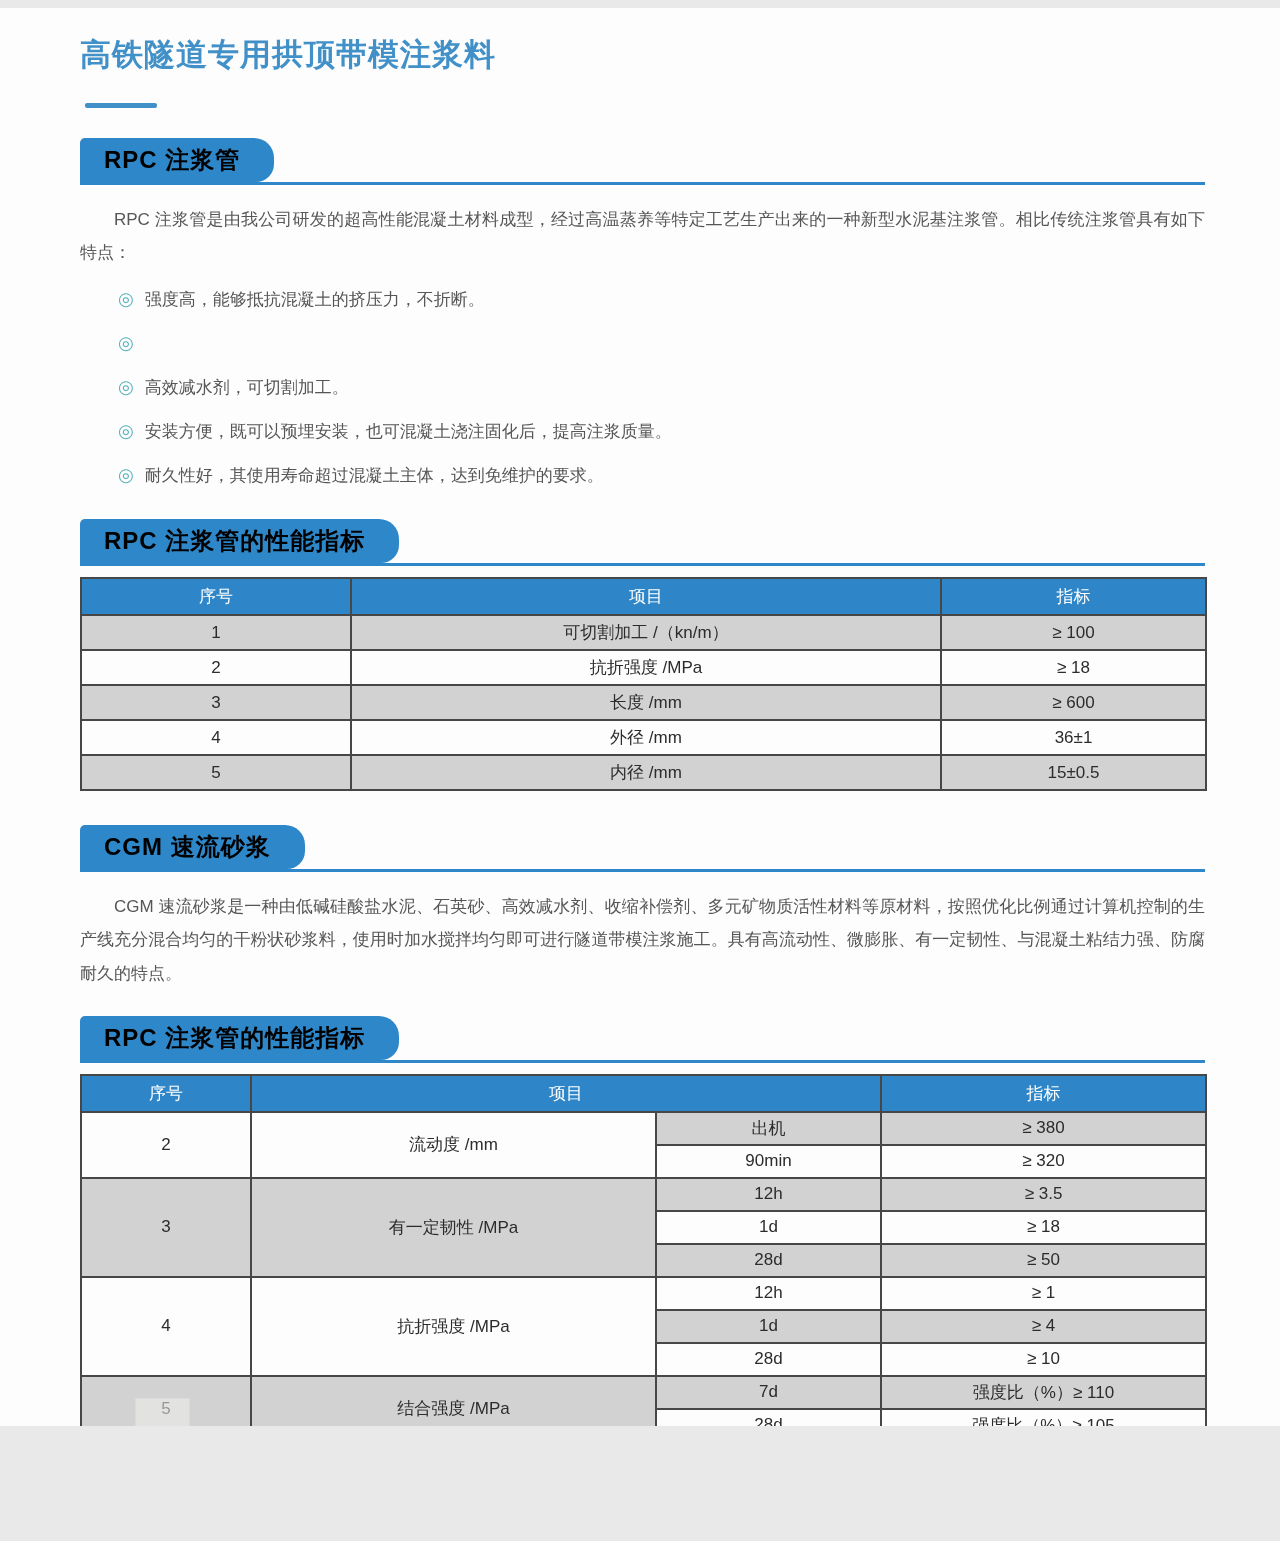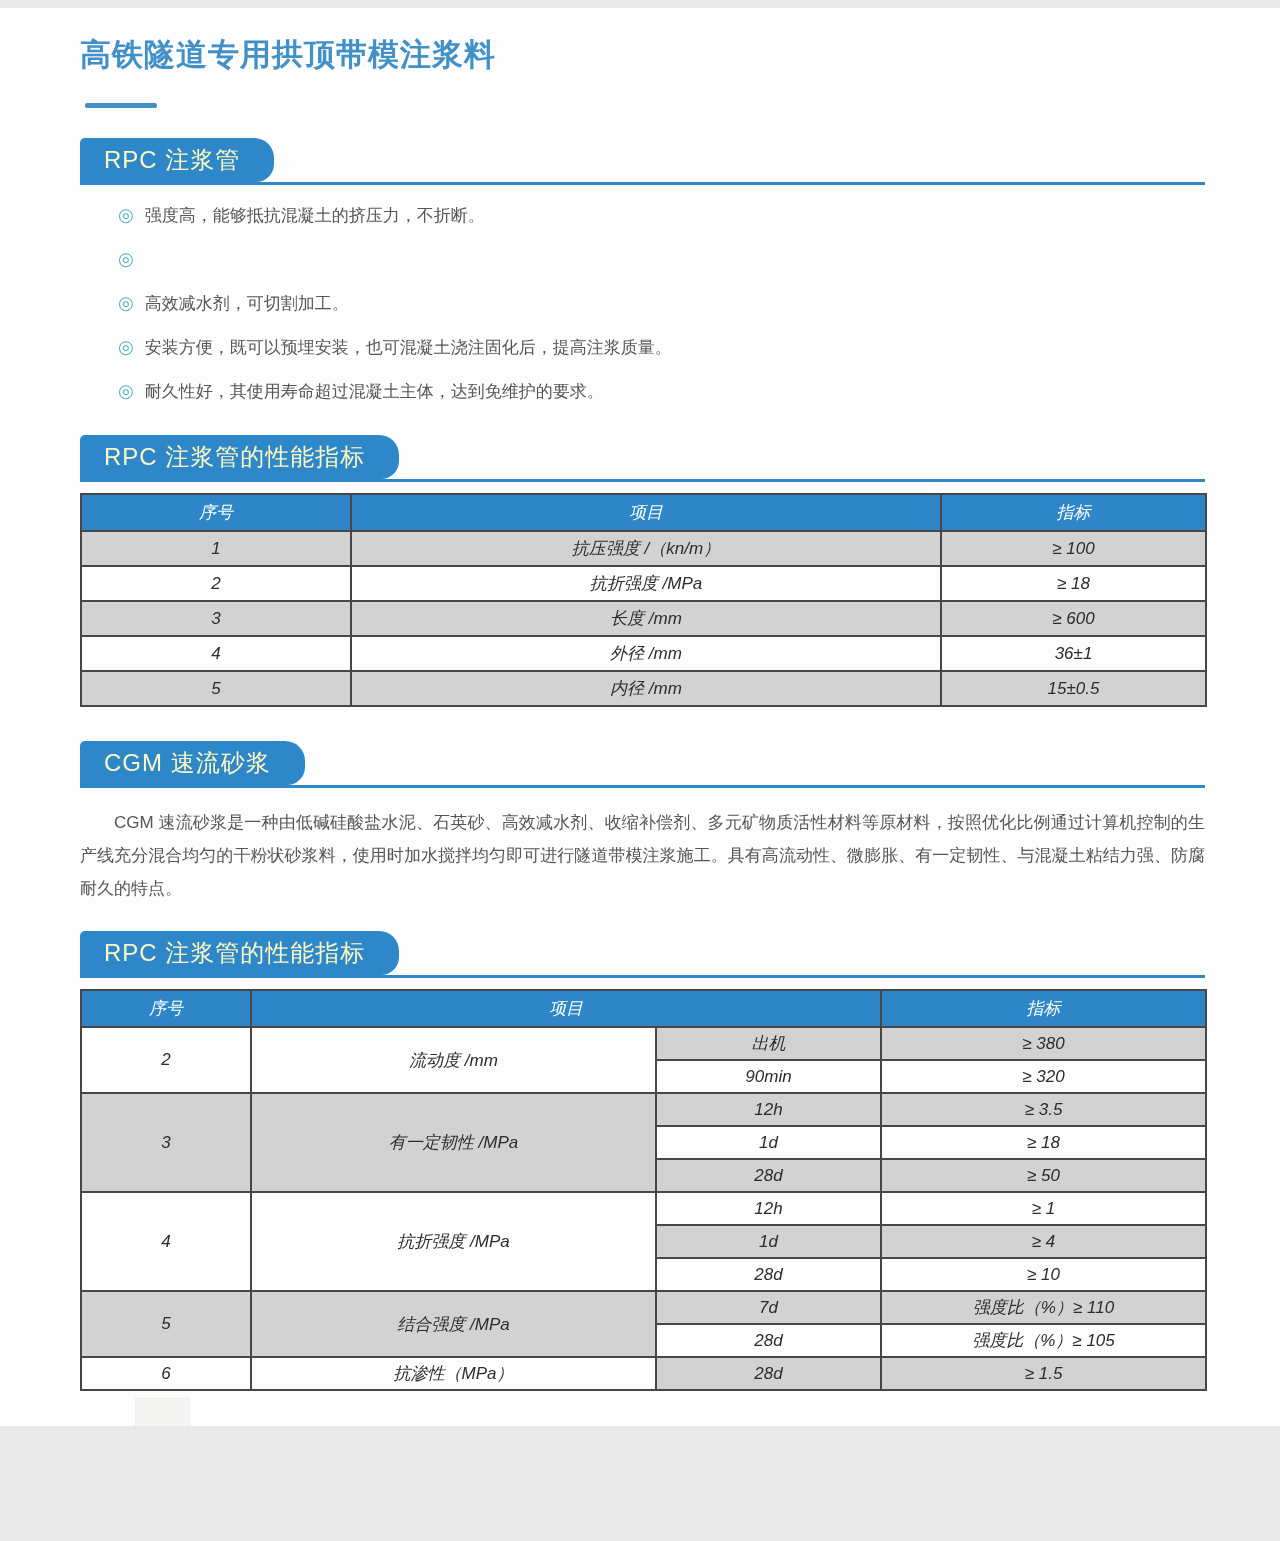--- a/index.html
+++ b/index.html
@@ -14,32 +14,32 @@
   
   .doc-title { font-size:31px; font-weight:bold; color:#4191c8; letter-spacing:1px; }
   .title-underline { width:72px; height:5px; background:#4191c8; margin:27px 0 0 5px; border-radius:2px; }
 
   
   .para { font-size:17px; line-height:1.95; color:#565656; text-indent:2em; margin-top:24px; text-align:justify; }
 
   
   .section-head { border-bottom:3px solid #2e87c9; margin-top:30px; line-height:0; }
   .badge {
-    display:inline-block; background:#2e87c9; color:#fef9c3; font-weight:normal;
+    display:inline-block; background:#2e87c9; color:#000000; font-weight:bold;
     font-size:24px; line-height:44px; padding:0 34px 0 24px;
     border-radius:5px 20px 18px 0; vertical-align:bottom; letter-spacing:1px;
   }
 
   
   .features { list-style:none; margin:10px 0 6px 38px; }
   .features li { font-size:17px; line-height:1.5; color:#565656; margin-top:17px; display:flex; align-items:baseline; }
   .bullet-ic { color:#57b2bd; font-size:18px; margin-right:11px; flex:0 0 auto; }
 
   
-  table { border-collapse:collapse; width:1125px; margin-top:11px; table-layout:fixed;font-style:italic; }
+  table { border-collapse:collapse; width:1125px; margin-top:11px; table-layout:fixed; }
   th, td {
     border:2px solid #474747; text-align:center; font-size:17px;
     color:#2c2c2c; padding:0; height:35px; overflow:hidden; white-space:nowrap;
   }
   thead th { background:#2e86c8; color:#ffffff; font-weight:normal; height:37px; font-size:17px; }
   td.g { background:#d2d2d2; }
   td.w { background:#fdfdfd; }
   .tbl2 td { height:33px; }
 
   
@@ -52,20 +52,21 @@
 
 <div class="page">
 
   <h1 class="doc-title">高铁隧道专用拱顶带模注浆料</h1>
   <div class="title-underline"></div>
 
 
   <div class="section-head">
     <span class="badge">RPC 注浆管</span>
   </div>
+  <p class="para" style="margin-top:18px;">RPC 注浆管是由我公司研发的超高性能混凝土材料成型，经过高温蒸养等特定工艺生产出来的一种新型水泥基注浆管。相比传统注浆管具有如下特点：</p>
 
   <ul class="features">
     <li>
       <span class="bullet-ic">◎</span>
       <span>强度高，能够抵抗混凝土的挤压力，不折断。</span>
     </li>
     <li>
       <span class="bullet-ic">◎</span>
     </li>
     <li>
@@ -95,21 +96,21 @@
     <thead>
       <tr>
         <th>序号</th>
         <th>项目</th>
         <th>指标</th>
       </tr>
     </thead>
     <tbody>
       <tr>
         <td class="g">1</td>
-        <td class="g">抗压强度 /（kn/m）</td>
+        <td class="g">可切割加工 /（kn/m）</td>
         <td class="g">≥ 100</td>
       </tr>
       <tr>
         <td class="w">2</td>
         <td class="w">抗折强度 /MPa</td>
         <td class="w">≥ 18</td>
       </tr>
       <tr>
         <td class="g">3</td>
         <td class="g">长度 /mm</td>

